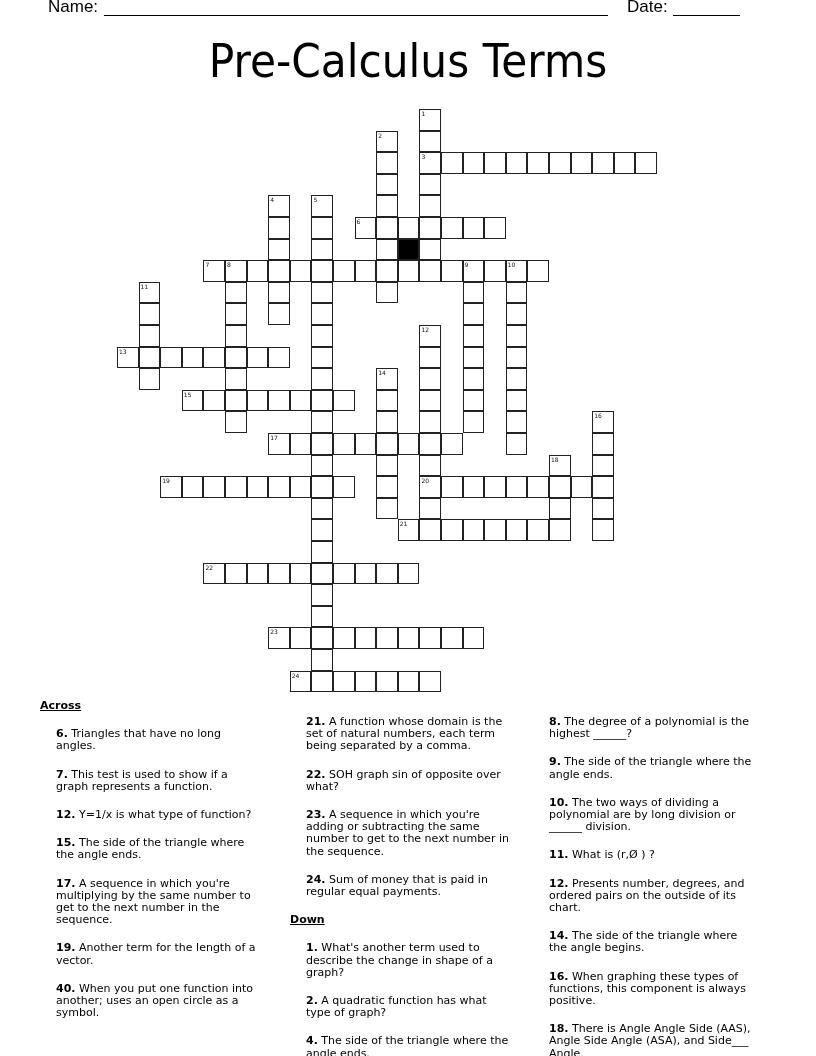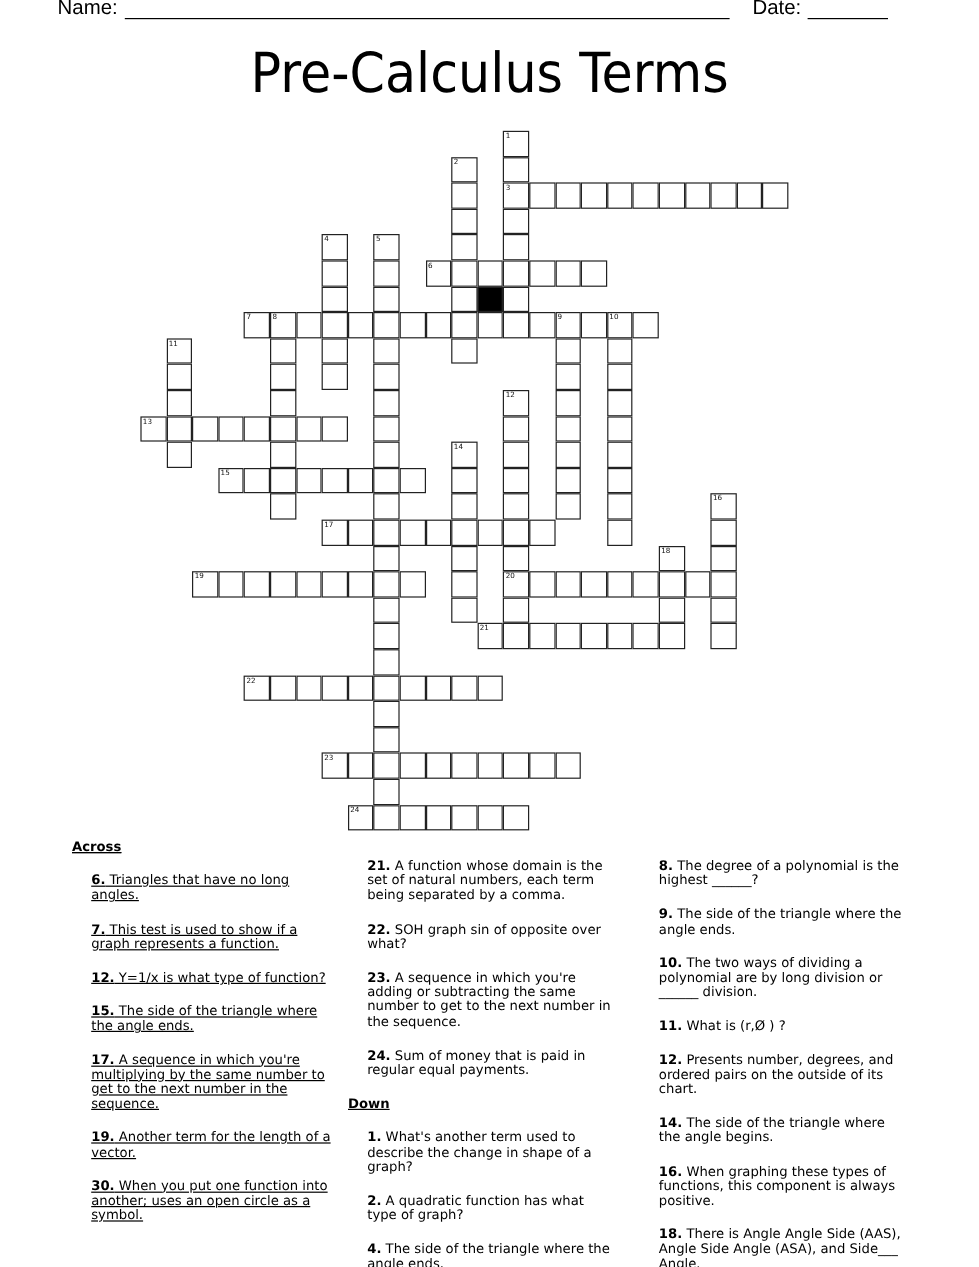--- a/index.html
+++ b/index.html
@@ -263,29 +263,29 @@
     <div class="cell" style="left: 592.2px; top: 497.8px;"></div>
     <div class="cell" style="left: 592.2px; top: 519.4px;"></div>
     <div class="cell" style="left: 549px; top: 454.6px;">
       <span class="num">18</span>
     </div>
     <div class="cell" style="left: 549px; top: 497.8px;"></div>
     <div class="cell black" style="left: 397.8px; top: 238.6px;"></div>
   </div>
 
 <div class="clues">
-  <div class="col" id="col1" style="left:60px; width:232px;text-decoration:underline;">
+  <div class="col" id="col1" style="left:40px; width:232px;">
       <div class="sec-title">Across</div>
       <div class="clue"><b>6.</b><span> Triangles that have no long angles.</span></div>
       <div class="clue"><b>7.</b><span> This test is used to show if a graph represents a function.</span></div>
       <div class="clue"><b>12.</b><span> Y=1/x is what type of function?</span></div>
       <div class="clue"><b>15.</b><span> The side of the triangle where the angle ends.</span></div>
       <div class="clue"><b>17.</b><span> A sequence in which you're multiplying by the same number to get to the next number in the sequence.</span></div>
       <div class="clue"><b>19.</b><span> Another term for the length of a vector.</span></div>
-      <div class="clue"><b>30.</b><span> When you put one function into another; uses an open circle as a symbol.</span></div>
+      <div class="clue"><b>40.</b><span> When you put one function into another; uses an open circle as a symbol.</span></div>
     </div>
   <div class="col" id="col2" style="left:290px; width:236px;">
       <div class="clue"><b>21.</b><span> A function whose domain is the set of natural numbers, each term being separated by a comma.</span></div>
       <div class="clue"><b>22.</b><span> SOH graph sin of opposite over what?</span></div>
       <div class="clue"><b>23.</b><span> A sequence in which you're adding or subtracting the same number to get to the next number in the sequence.</span></div>
       <div class="clue"><b>24.</b><span> Sum of money that is paid in regular equal payments.</span></div>
       <div class="sec-title">Down</div>
       <div class="clue"><b>1.</b><span> What's another term used to describe the change in shape of a graph?</span></div>
       <div class="clue"><b>2.</b><span> A quadratic function has what type of graph?</span></div>
       <div class="clue"><b>4.</b><span> The side of the triangle where the angle ends.</span></div>

